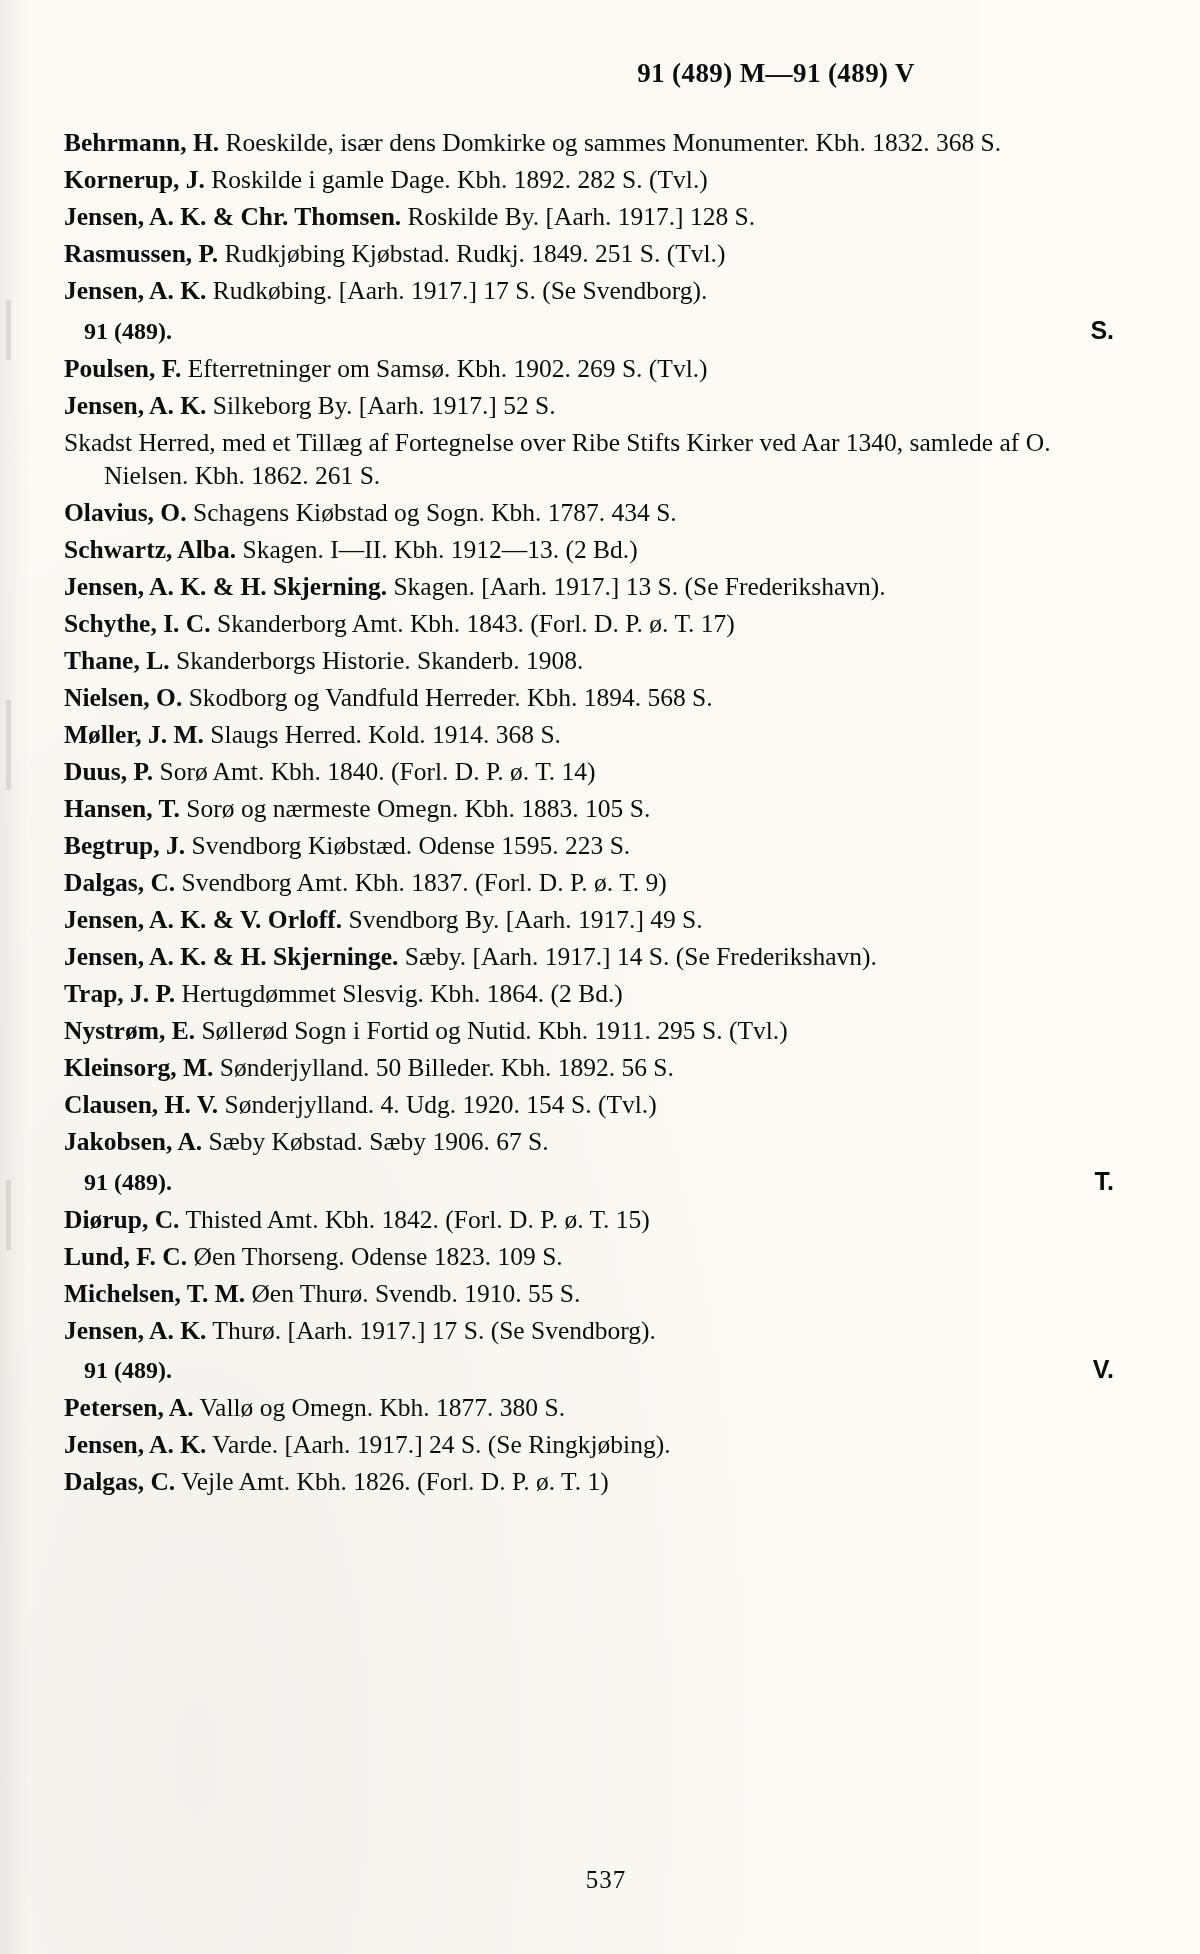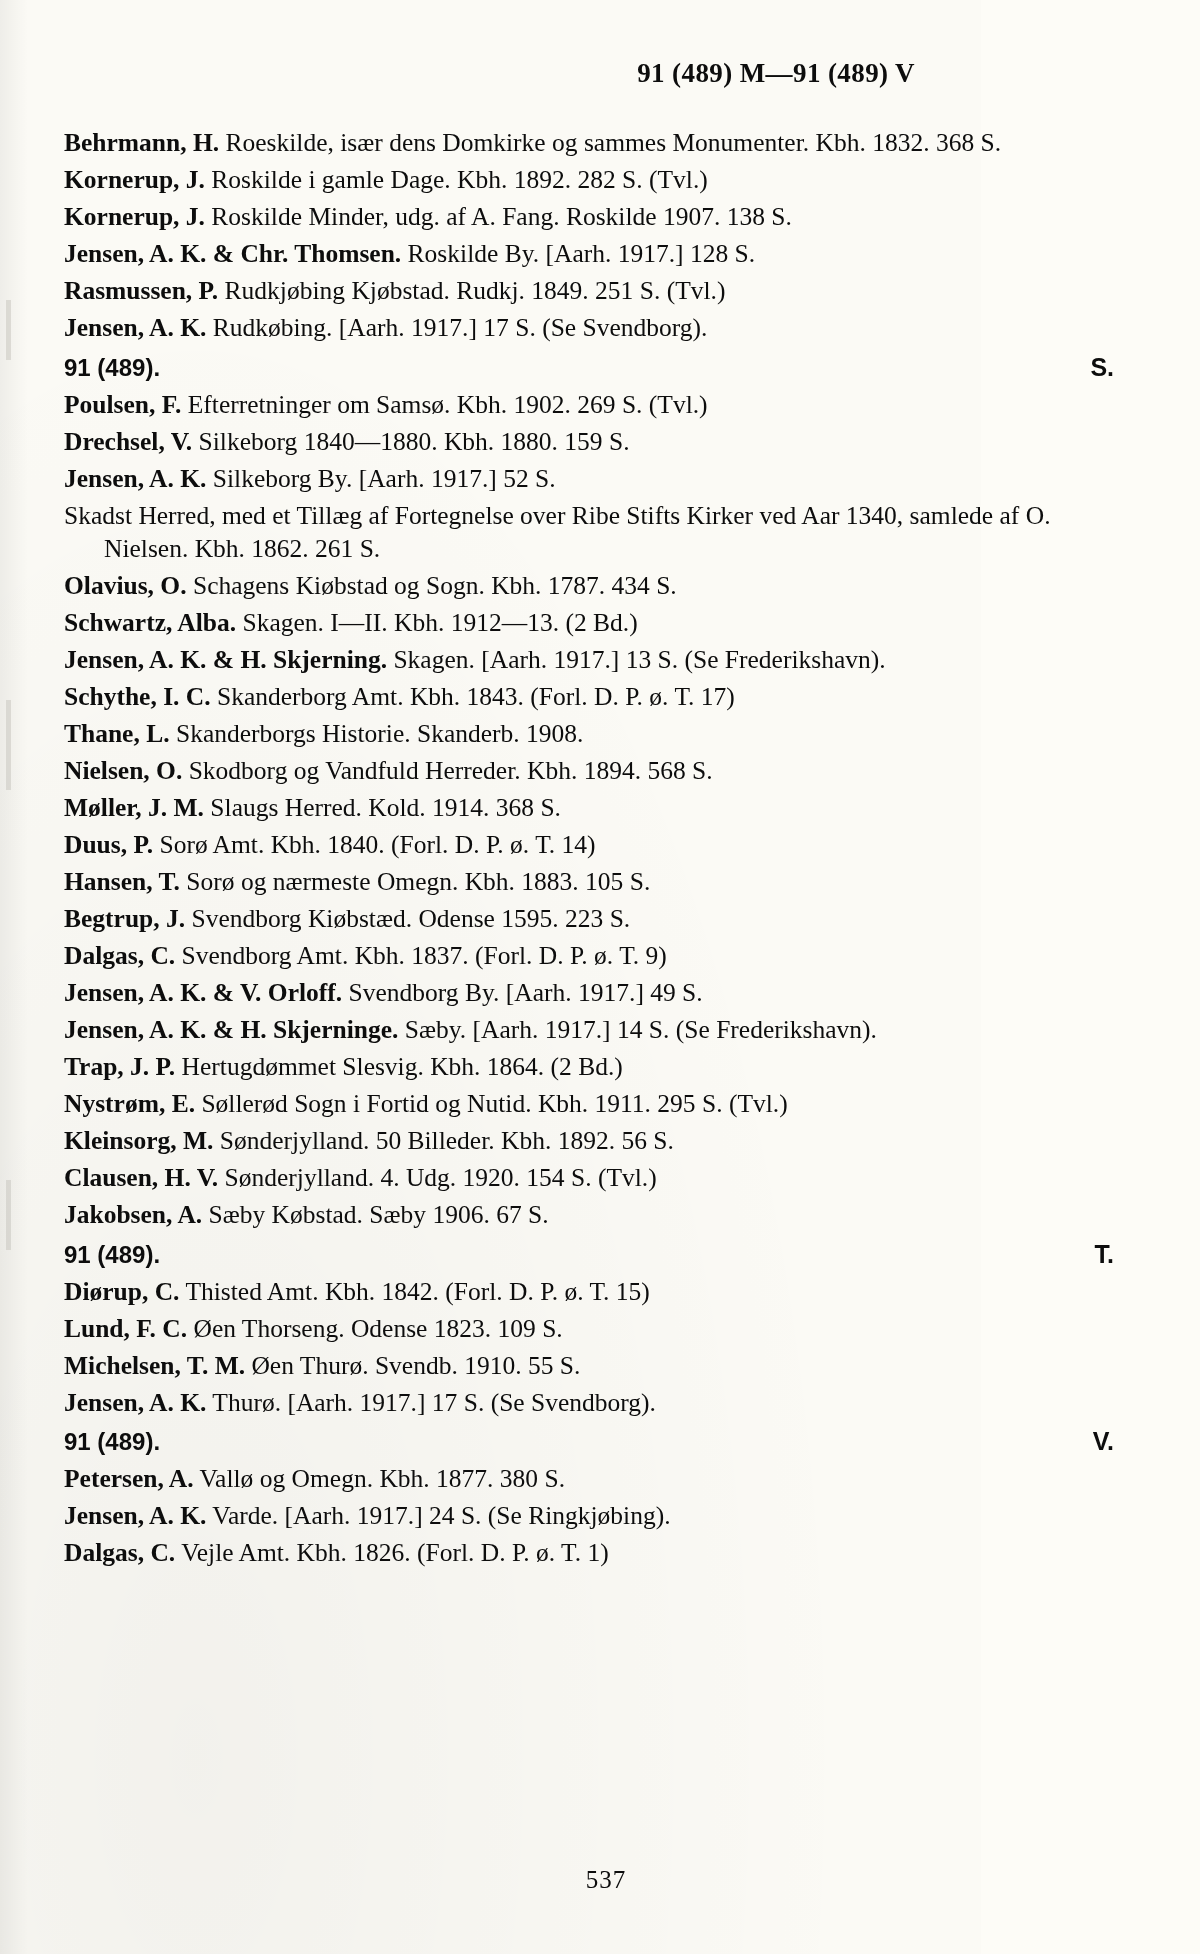--- a/index.html
+++ b/index.html
@@ -59,21 +59,21 @@
   .entry b { font-weight: bold; }
   .sect {
     font-size: 25.5px;
     line-height: 33.5px;
     margin: 6px 0 3.5px 0;
     display: flex;
     justify-content: space-between;
     align-items: baseline;
     font-weight: bold;
   }
-  .sect .lbl { font-family: Liberation Sans, sans-serif; font-size: 24px; }
+  .sect .lbl { font-family: Liberation Serif, serif; font-size: 24px; margin-left: 20px; }
   .sect .letter { font-family: "Liberation Sans", sans-serif; font-size: 25px; padding-right: 6px;}
   .folio {
     position: absolute;
     bottom: 60px;
     left: 6px;
     width: 1200px;
     text-align: center;
     font-size: 25px;
     letter-spacing: 1px;
   }
@@ -85,30 +85,28 @@
 
   <div class="edge-mark" style="top:300px;height:60px;"></div>
   <div class="edge-mark" style="top:700px;height:90px;"></div>
   <div class="edge-mark" style="top:1180px;height:70px;"></div>
 
   <div class="header">91 (489) M—91 (489) V</div>
 
   <div class="content" id="content">
       <p class="entry"><b>Behrmann, H.</b> <span>Roeskilde, især dens Domkirke og sammes Monumenter. Kbh. 1832. 368 S.</span></p>
       <p class="entry"><b>Kornerup, J.</b> <span>Roskilde i gamle Dage. Kbh. 1892. 282 S. (Tvl.)</span></p>
-      <p class="entry"><b>Kornerup, J.</b> <span>Roskilde Minder, udg. af A. Fang. Roskilde 1907. 138 S.</span></p>
       <p class="entry"><b>Jensen, A. K. &amp; Chr. Thomsen.</b> <span>Roskilde By. [Aarh. 1917.] 128 S.</span></p>
       <p class="entry"><b>Rasmussen, P.</b> <span>Rudkjøbing Kjøbstad. Rudkj. 1849. 251 S. (Tvl.)</span></p>
       <p class="entry"><b>Jensen, A. K.</b> <span>Rudkøbing. [Aarh. 1917.] 17 S. (Se Svendborg).</span></p>
       <div class="sect">
         <span class="lbl">91 (489).</span>
         <span class="letter">S.</span>
       </div>
       <p class="entry"><b>Poulsen, F.</b> <span>Efterretninger om Samsø. Kbh. 1902. 269 S. (Tvl.)</span></p>
-      <p class="entry"><b>Drechsel, V.</b> <span>Silkeborg 1840—1880. Kbh. 1880. 159 S.</span></p>
       <p class="entry"><b>Jensen, A. K.</b> <span>Silkeborg By. [Aarh. 1917.] 52 S.</span></p>
       <p class="entry"><span>Skadst Herred, med et Tillæg af Fortegnelse over Ribe Stifts Kirker ved Aar 1340, samlede af O. Nielsen. Kbh. 1862. 261 S.</span></p>
       <p class="entry"><b>Olavius, O.</b> <span>Schagens Kiøbstad og Sogn. Kbh. 1787. 434 S.</span></p>
       <p class="entry"><b>Schwartz, Alba.</b> <span>Skagen. I—II. Kbh. 1912—13. (2 Bd.)</span></p>
       <p class="entry"><b>Jensen, A. K. &amp; H. Skjerning.</b> <span>Skagen. [Aarh. 1917.] 13 S. (Se Frederikshavn).</span></p>
       <p class="entry"><b>Schythe, I. C.</b> <span>Skanderborg Amt. Kbh. 1843. (Forl. D. P. ø. T. 17)</span></p>
       <p class="entry"><b>Thane, L.</b> <span>Skanderborgs Historie. Skanderb. 1908.</span></p>
       <p class="entry"><b>Nielsen, O.</b> <span>Skodborg og Vandfuld Herreder. Kbh. 1894. 568 S.</span></p>
       <p class="entry"><b>Møller, J. M.</b> <span>Slaugs Herred. Kold. 1914. 368 S.</span></p>
       <p class="entry"><b>Duus, P.</b> <span>Sorø Amt. Kbh. 1840. (Forl. D. P. ø. T. 14)</span></p>

